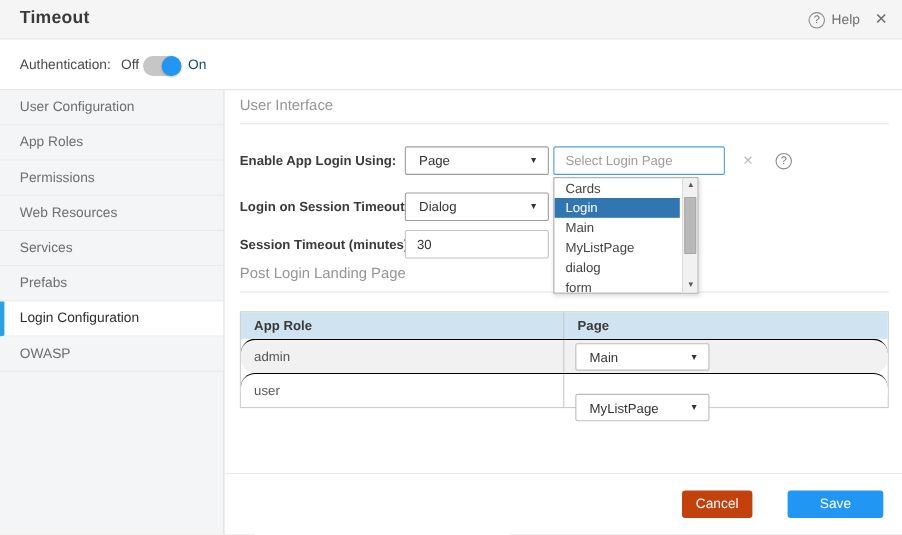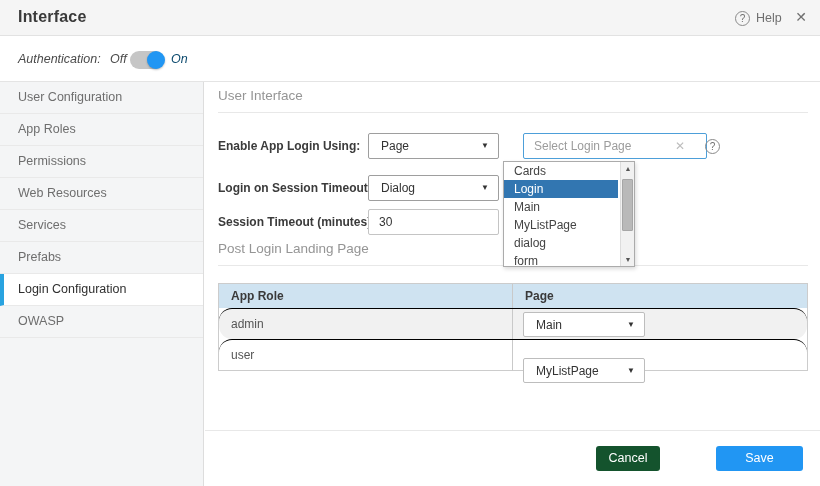--- a/index.html
+++ b/index.html
@@ -34,21 +34,21 @@
     border-radius: 50%; text-align: center; line-height: 13px; font-size: 10px; color: #6f6f6f;
   }
   .hdr-close {
     position: absolute; left: 792px; top: 8px; width: 18px; height: 18px;
     color: #6f6f6f; font-size: 14px; text-align: center; line-height: 18px; cursor: pointer;
   }
 
   
   .auth-row {
     position: absolute; left: 0; top: 36px; width: 820px; height: 46px;
-    background: #fff; border-bottom: 1px solid #e4e4e4; font-style: italic;
+    background: #fff; border-bottom: 1px solid #e4e4e4;
   }
   .auth-label { position: absolute; left: 18px; top: 16px; font-size: 12.5px; color: #4a4a4a; }
   .auth-off { position: absolute; left: 110px; top: 16px; font-size: 12.5px; color: #4a4a4a; }
   .auth-on  { position: absolute; left: 171px; top: 16px; font-size: 12.5px; color: #0c4a6e; }
   .toggle {
     position: absolute; left: 130px; top: 15px; width: 34px; height: 18px;
     background: #c6c6c6; border-radius: 9px; cursor: pointer;
   }
   .toggle .knob {
     position: absolute; right: -1px; top: 0; width: 18px; height: 18px;
@@ -149,30 +149,30 @@
   
   .footer-line {
     position: absolute; left: 205px; top: 430px; width: 615px; height: 0;
     border-top: 1px solid #e8e8e8;
   }
   .btn {
     position: absolute; top: 446px; height: 25px; border: none; border-radius: 3px;
     color: #fff; font-size: 12.5px; font-family: "Liberation Sans", sans-serif; cursor: pointer;
     text-align: center; line-height: 25px;
   }
-  .btn-cancel { left: 596px; width: 64px; background: #14532d; }
+  .btn-cancel { left: 620px; width: 64px; background: #c2410c; }
   .btn-save  { left: 716px; width: 87px; background: #2196f3; }
 </style>
 </head>
 <body>
 
 <div class="window">
 
   <div class="hdr">
-    <div class="hdr-title">Interface</div>
+    <div class="hdr-title">Timeout</div>
     <div class="hdr-help">
       <span class="qmark">?</span>
       <span>Help</span>
     </div>
     <div class="hdr-close">✕</div>
   </div>
 
   <div class="auth-row">
     <span class="auth-label">Authentication:</span>
     <span class="auth-off">Off</span>
@@ -193,21 +193,21 @@
     <div class="side-item">OWASP</div>
   </div>
 
   <div class="section-head" style="top:88px">User Interface</div>
 
   <div class="fld-label" style="top:133px">Enable App Login Using:</div>
   <div class="sel" style="left:368px; top:133px; width:131px;">
     <span>Page</span>
     <span class="caret">▼</span>
   </div>
-  <input class="txt-input focused" style="left: 523px; top: 133px; width: 184px;" placeholder="Select Login Page">
+  <input class="txt-input focused" style="left: 503px; top: 133px; width: 156px;" placeholder="Select Login Page">
   <div class="input-clear">✕</div>
   <span class="qmark" style="position:absolute; left:705px; top:139px;">?</span>
 
   <div class="fld-label" style="top:175px">Login on Session Timeout:</div>
   <div class="sel" style="left:368px; top:175px; width:131px;">
     <span>Dialog</span>
     <span class="caret">▼</span>
   </div>
 
   <div class="fld-label" style="top:209px">Session Timeout (minutes):</div>

